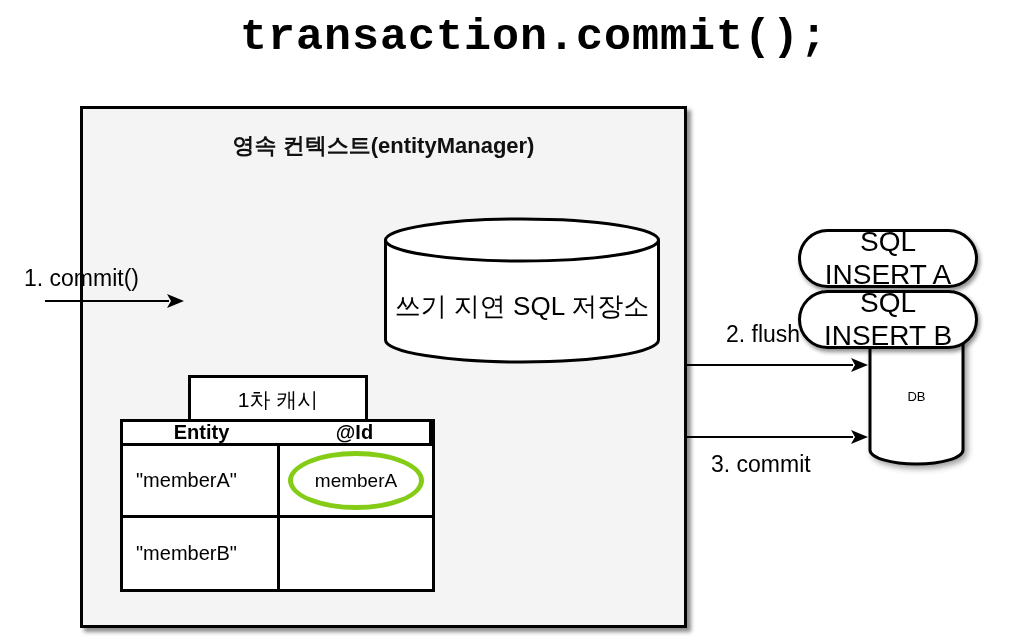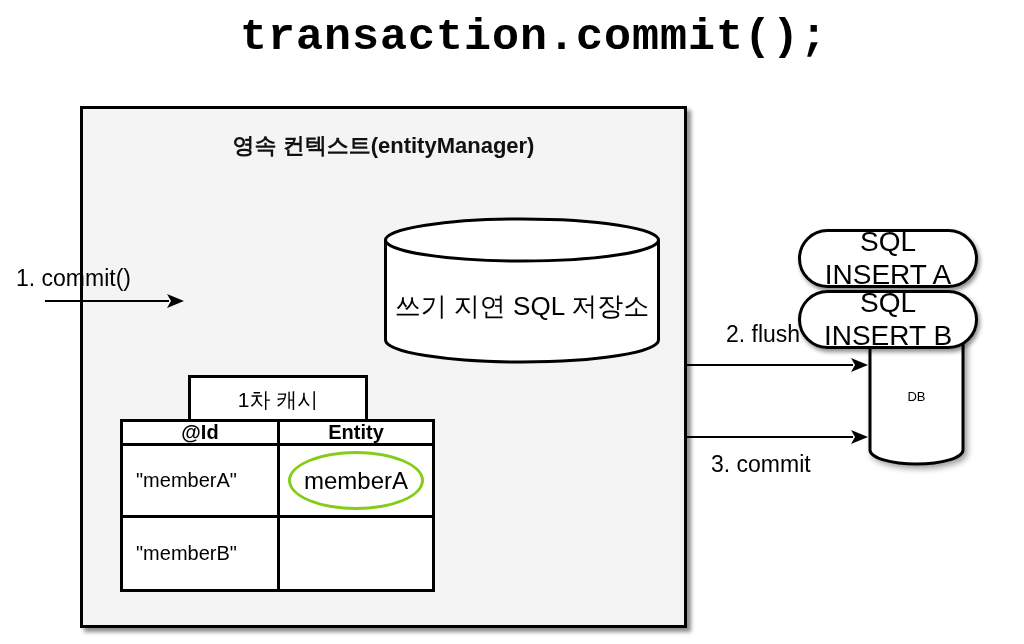--- a/index.html
+++ b/index.html
@@ -100,25 +100,25 @@
     font-size: 20px;
     border-bottom: 3px solid #000;
   }
   .cache-table .col1 { border-right: 3px solid #000; }
   .cache-table .rowline { border-bottom: 3px solid #000; }
   .cache-table .id-cell { padding-left: 13px; font-size: 20px; color: #000; }
   .cache-table .entity-cell { justify-content: center; }
   .entity-ellipse {
     width: 136px;
     height: 59px;
-    border: 3px solid #84cc16;
+    border: 5px solid #84cc16;
     border-radius: 50%;
     background: #fff;
     display: flex; align-items: center; justify-content: center;
-    font-size: 24px;
+    font-size: 19px;
     color: #000;
   }
 
   .pill {
     position: absolute;
     left: 798px;
     width: 180px;
     height: 59px;
     background: #fff;
     border: 3px solid #000;
@@ -162,21 +162,21 @@
     pointer-events: none;
   }
 
   .step-label {
     position: absolute;
     font-size: 23px;
     color: #000;
     z-index: 9;
     white-space: nowrap;
   }
-  .lbl-commit1 { left: 16px;  top: 265px; }
+  .lbl-commit1 { left: 24px;  top: 265px; }
   .lbl-flush   { left: 690px; top: 321px; padding-left: 36px; }
   .lbl-commit3 { left: 711px; top: 451px; }
 </style>
 </head>
 <body>
 
 <div class="canvas">
 
   <div class="title">transaction.commit();</div>
 
@@ -187,22 +187,22 @@
     <svg width="278" height="150" viewBox="0 0 278 150">
       <path d="M 2.5 24 L 2.5 124 A 136.5 22 0 0 0 275.5 124 L 275.5 24" fill="#ffffff" stroke="#000000" stroke-width="3"></path>
       <ellipse cx="139" cy="24" rx="136.5" ry="21" fill="#ffffff" stroke="#000000" stroke-width="3"></ellipse>
     </svg>
     <div class="cyl-label">쓰기 지연 SQL 저장소</div>
   </div>
 
   <div class="cache-tab">1차 캐시</div>
 
   <div class="cache-table">
+    <div class="cell hdr">Entity</div>
     <div class="cell hdr col1">@Id</div>
-    <div class="cell hdr">Entity</div>
 
     <div class="cell col1 rowline id-cell">"memberA"</div>
     <div class="cell rowline entity-cell">
       <div class="entity-ellipse">memberA</div>
     </div>
 
     <div class="cell col1 id-cell">"memberB"</div>
   </div>
 
   <div class="db-cylinder">

